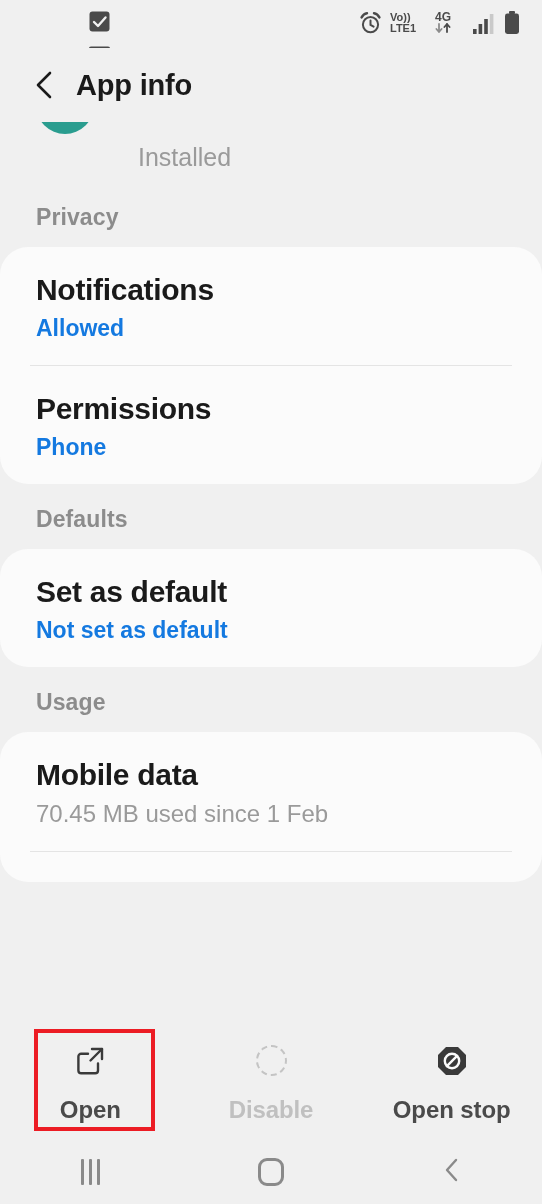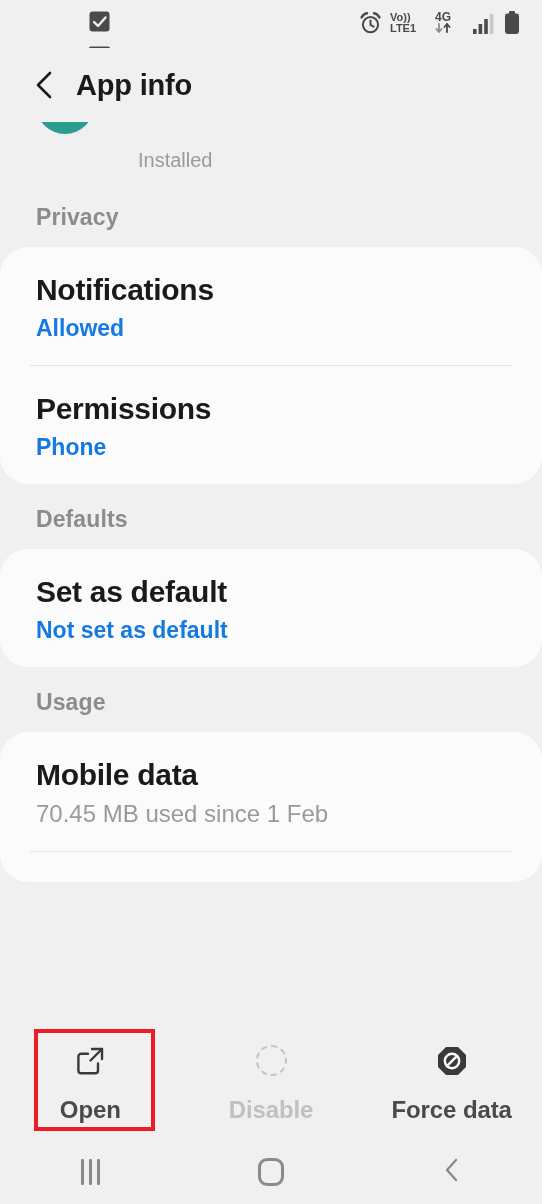--- a/index.html
+++ b/index.html
@@ -70,21 +70,21 @@
     margin-top:-40px;
   }
   .app-icon-clip .blob {
     position:absolute; left:0; top:-40px;
     width:58px; height:58px;
     border-radius:50%;
     background:#2a9d8f;
   }
   .installed-label {
     margin-left:44px;
-    font-size:20px; color:#9a9a9a; font-weight:400;
+    font-size:25px; color:#9a9a9a; font-weight:400;
     padding-bottom:2px;
   }
 
   .section-header {
     font-size:23px; font-weight:700; color:#8c8c8c;
     padding:22px 10px 16px 36px;
     letter-spacing:0.1px;
   }
 
   .card {
@@ -297,21 +297,21 @@
     </div>
 
     <div class="action-btn">
       <span class="action-icon">
         <svg width="34" height="34" viewBox="0 0 34 34">
           <path d="M11 3 H23 L31 11 V23 L23 31 H11 L3 23 V11 Z" fill="#3a3a3a"></path>
           <circle cx="17" cy="17" r="7.2" fill="none" stroke="#fbfbfb" stroke-width="2.4"></circle>
           <path d="M11.9 22.1 L22.1 11.9" stroke="#fbfbfb" stroke-width="2.4" stroke-linecap="round"></path>
         </svg>
       </span>
-      <span class="action-label">Force data</span>
+      <span class="action-label">Open stop</span>
     </div>
 
   </div>
 
   <div class="highlight-box"></div>
 
   <div class="nav-bar">
     <div class="nav-btn">
       <span class="recents-glyph">
           <i></i>

